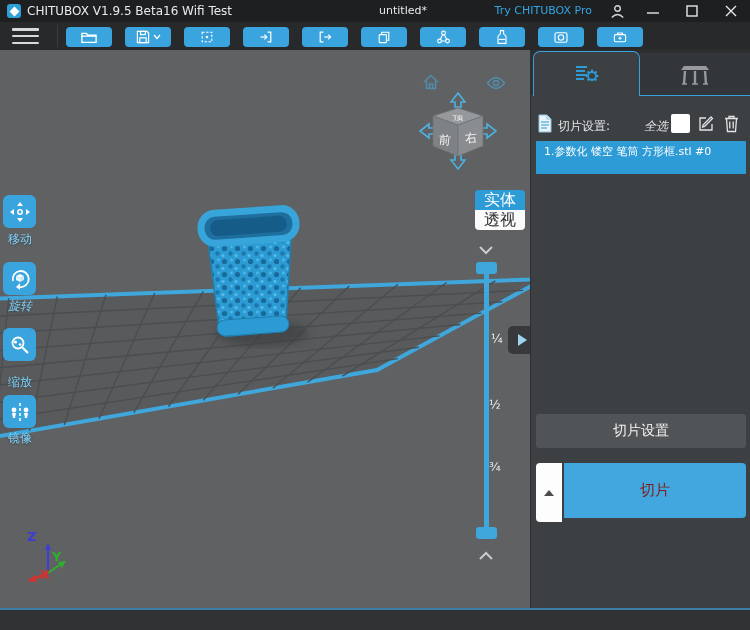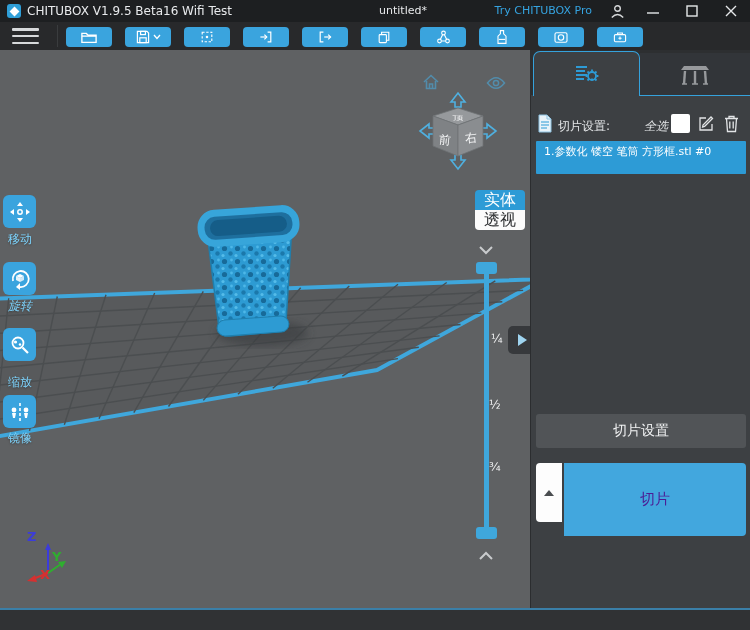--- a/index.html
+++ b/index.html
@@ -34,22 +34,22 @@
   .flh-text{font-size:12px;color:#e5e7e9;}
   .checkbox{left:671px;top:114px;width:19px;height:19px;background:#fff;border-radius:2px;cursor:pointer;z-index:33;}
   .fileitem{left:536px;top:141px;width:210px;height:33px;background:#2d9bd6;border-radius:1px;
       color:#fff;font-size:11px;line-height:22px;padding-left:8px;box-sizing:border-box;
       white-space:nowrap;overflow:hidden;cursor:pointer;z-index:33;}
   .btn-slicesettings{left:536px;top:414px;width:210px;height:34px;background:#515457;border-radius:3px;
       color:#f0f1f2;font-size:14px;display:flex;align-items:center;justify-content:center;cursor:pointer;z-index:33;}
   .btn-up{left:536px;top:463px;width:26px;height:59px;background:#fdfdfd;border-radius:4px 0 0 4px;
       display:flex;align-items:center;justify-content:center;cursor:pointer;z-index:33;}
   .btn-up i{width:0;height:0;border-left:5px solid transparent;border-right:5px solid transparent;border-bottom:6px solid #4a4d50;}
-  .btn-slice{left:564px;top:463px;width:182px;height:73px;background:#42a7de;border-radius:0 4px 4px 0;
-      color:#4c1d95;font-size:15px;display:flex;align-items:center;justify-content:center;cursor:pointer;z-index:33;}
+  .btn-slice{left:564px;top:463px;width:182px;height:55px;background:#42a7de;border-radius:0 4px 4px 0;
+      color:#7f1d1d;font-size:15px;display:flex;align-items:center;justify-content:center;cursor:pointer;z-index:33;}
   
   .ltool{left:3px;width:33px;height:33px;background:#3aa4de;border-radius:6px;
       display:flex;align-items:center;justify-content:center;cursor:pointer;z-index:20;}
   .ltool-label{left:0;width:40px;text-align:center;font-size:12px;color:#7dd3fc;z-index:20;text-shadow:0 1px 2px rgba(0,0,0,.35);}
   
   .vbtn{left:475px;width:50px;height:20px;font-size:16px;display:flex;align-items:center;justify-content:center;cursor:pointer;z-index:21;}
   .vbtn-solid{top:190px;background:#2d9bd6;color:#fff;border-radius:4px 4px 0 0;}
   .vbtn-persp{top:210px;background:#fbfbfb;color:#2c2e30;border-radius:0 0 4px 4px;}
   .slider-track{left:484px;top:267px;width:5px;height:266px;background:#3fa7dc;border-radius:2px;z-index:21;}
   .slider-handle{left:476px;width:21px;height:12px;background:#3fa7dc;border-radius:3px;cursor:grab;z-index:22;}

